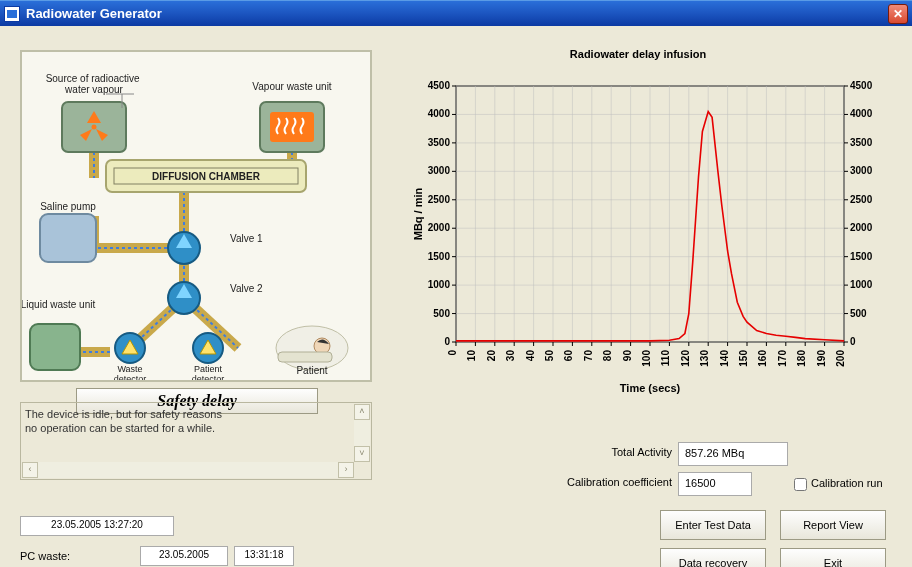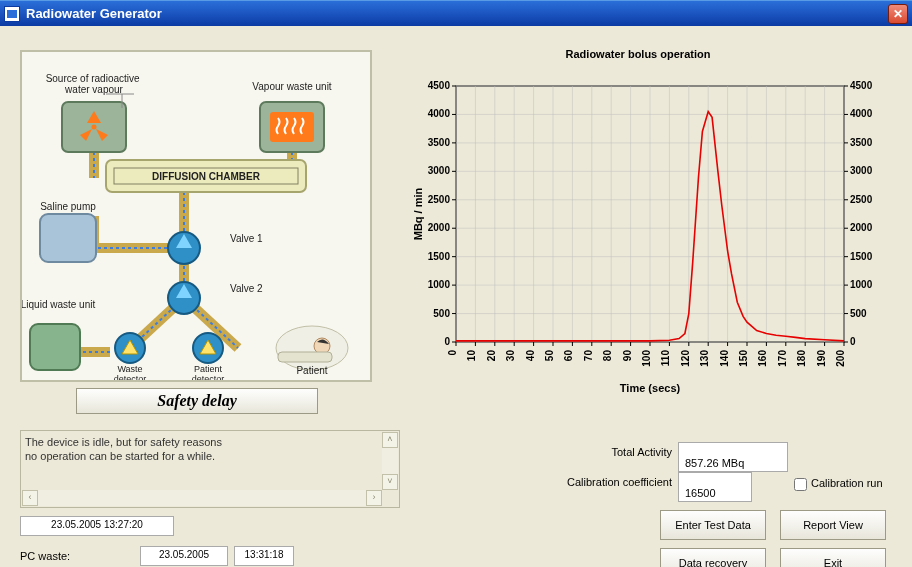--- a/index.html
+++ b/index.html
@@ -54,22 +54,22 @@
     position: absolute; left: 56px; top: 0;
     width: 242px; height: 26px;
     background: linear-gradient(to bottom, #fefefe, #e8e6da);
     border: 1px solid #9c9a84;
     font-family: "Georgia", serif; font-size: 16px; font-weight: bold; font-style: italic;
     text-align: center; line-height: 24px;
     cursor: default;
   }
 
   .msgbox {
-    position: absolute; left: 20px; top: 404px;
-    width: 380px; height: 78px;
+    position: absolute; left: 20px; top: 376px;
+    width: 352px; height: 78px;
     border: 1px solid #b9b79f;
   }
   .msgbox .msgtext {
     position: absolute; left: 4px; top: 4px; right: 18px; bottom: 18px;
     font-size: 11px; line-height: 14px; color: #333;
   }
   .msgbox .vscroll {
     position: absolute; right: 1px; top: 1px; width: 16px; bottom: 17px;
     background: #efeee0;
   }
@@ -124,21 +124,21 @@
 
   .readouts {
     position: absolute; left: 386px; top: 416px;
     width: 504px;
   }
   .readouts .lab {
     position: absolute; font-size: 11px; text-align: right;
   }
   .readouts .val {
     position: absolute; border: 1px solid #aaa; background: #fff;
-    height: 24px; padding: 14px 6px; font-size: 11px;
+    height: 24px; padding: 4px 6px; font-size: 11px;
   }
   .readouts .chk {
     position: absolute;
   }
   .readouts .chk input { vertical-align: middle; margin-right: 4px; }
 
   .btnpanel {
     position: absolute; left: 660px; top: 484px;
     width: 230px;
   }
@@ -269,21 +269,21 @@
 
   <div class="timegrid">
     <div class="lbl" style="left:0; top:4px;">Device time:</div>
     <div class="field" style="left:120; width:154px; top:0;">23.05.2005 13:27:20</div>
     <div class="lbl" style="left:0; top:34px;">PC waste:</div>
     <div class="field" style="left:120px; width:88px; top:30px;">23.05.2005</div>
     <div class="field" style="left:214px; width:60px; top:30px;">13:31:18</div>
   </div>
 
   <div class="chart-area">
-    <div class="chart-title">Radiowater bolus operation</div>
+    <div class="chart-title">Radiowater delay infusion</div>
     <div class="chart-wrap">
       <svg id="chart-svg" width="470" height="320">
           <rect x="46" y="8" width="388" height="256" fill="#ece9d8" stroke="#000" stroke-width="1"></rect>
           <line x1="46" y1="8" x2="46" y2="264" stroke="#bfbfbf" stroke-width="0.5"></line>
           <line x1="65.4" y1="8" x2="65.4" y2="264" stroke="#bfbfbf" stroke-width="0.5"></line>
           <line x1="84.80000000000001" y1="8" x2="84.80000000000001" y2="264" stroke="#bfbfbf" stroke-width="0.5"></line>
           <line x1="104.19999999999999" y1="8" x2="104.19999999999999" y2="264" stroke="#bfbfbf" stroke-width="0.5"></line>
           <line x1="123.60000000000001" y1="8" x2="123.60000000000001" y2="264" stroke="#bfbfbf" stroke-width="0.5"></line>
           <line x1="143" y1="8" x2="143" y2="264" stroke="#bfbfbf" stroke-width="0.5"></line>
           <line x1="162.39999999999998" y1="8" x2="162.39999999999998" y2="264" stroke="#bfbfbf" stroke-width="0.5"></line>

